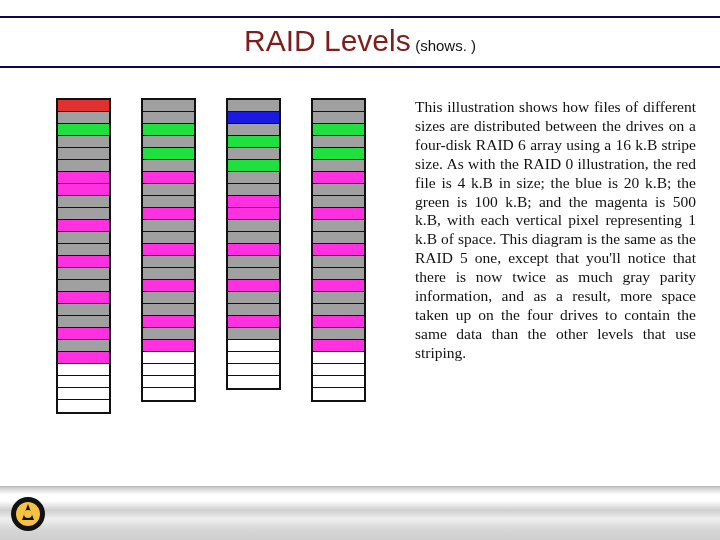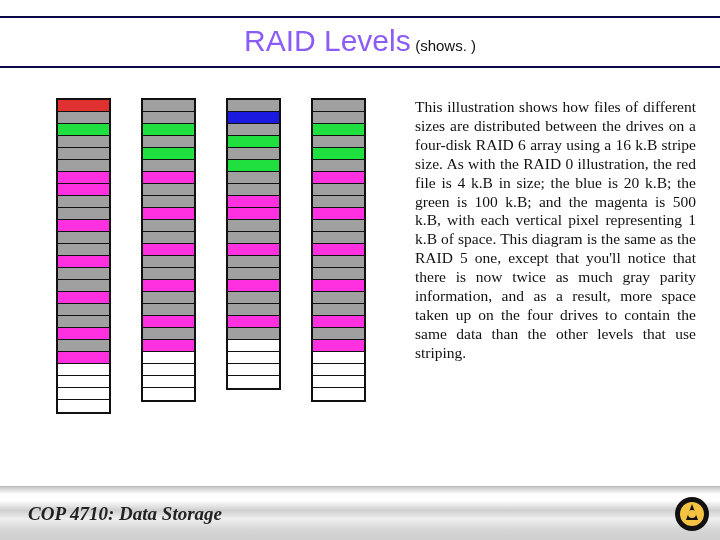--- a/index.html
+++ b/index.html
@@ -4,21 +4,21 @@
 <style>
   * { margin: 0; padding: 0; box-sizing: border-box; }
   html, body { width: 720px; height: 540px; font-family: Arial, Helvetica, sans-serif; background: #fff; overflow: hidden; }
   .slide { width: 720px; height: 540px; position: relative; }
   .title-bar {
     position: absolute; top: 16px; left: 0; right: 0;
     border-top: 2px solid #0a0a4a; border-bottom: 2px solid #0a0a4a;
     padding: 6px 0 8px;
     text-align: center;
   }
-  .title { font-size: 30px; font-weight: 400; color: #8b5cf6; }
+  .title { font-size: 30px; font-weight: 400; color: #7f1d1d; }
   .title-sub { font-size: 15px; color: #111; }
   .title-sub::before { content: " "; }
   .content { position: absolute; top: 84px; left: 0; right: 0; bottom: 60px; }
   .drives {
     position: absolute;
     left: 56px; top: 14px;
     display: flex; gap: 30px;
     align-items: flex-start;
   }
   .drive {
@@ -191,21 +191,20 @@
           <div class="seg line white" style="height: 12px;"></div>
           <div class="seg line white" style="height: 12px;"></div>
           <div class="seg line white" style="height: 12px;"></div>
           <div class="seg line white" style="height: 12px; border-bottom: none;"></div>
         </div>
       </div>
     <div class="desc">This illustration shows how files of different sizes are distributed between the drives on a four-disk RAID 6 array using a 16 k.B stripe size. As with the RAID 0 illustration, the red file is 4 k.B in size; the blue is 20 k.B; the green is 100 k.B; and the magenta is 500 k.B, with each vertical pixel representing 1 k.B of space. This diagram is the same as the RAID 5 one, except that you'll notice that there is now twice as much gray parity information, and as a result, more space taken up on the four drives to contain the same data than the other levels that use striping.</div>
   </div>
 
   <div class="footer">
-    <div class="course">COP 4710: Data Storage</div>
     <div class="logo">
       <svg width="36" height="36" viewBox="0 0 36 36">
         <circle cx="18" cy="18" r="17" fill="#111"></circle>
         <circle cx="18" cy="18" r="12" fill="#f5c242"></circle>
         <path d="M12 24 L18 8 L24 24 Z" fill="#111"></path>
         <circle cx="18" cy="18" r="4" fill="#f5c242"></circle>
       </svg>
     </div>
   </div>
 

